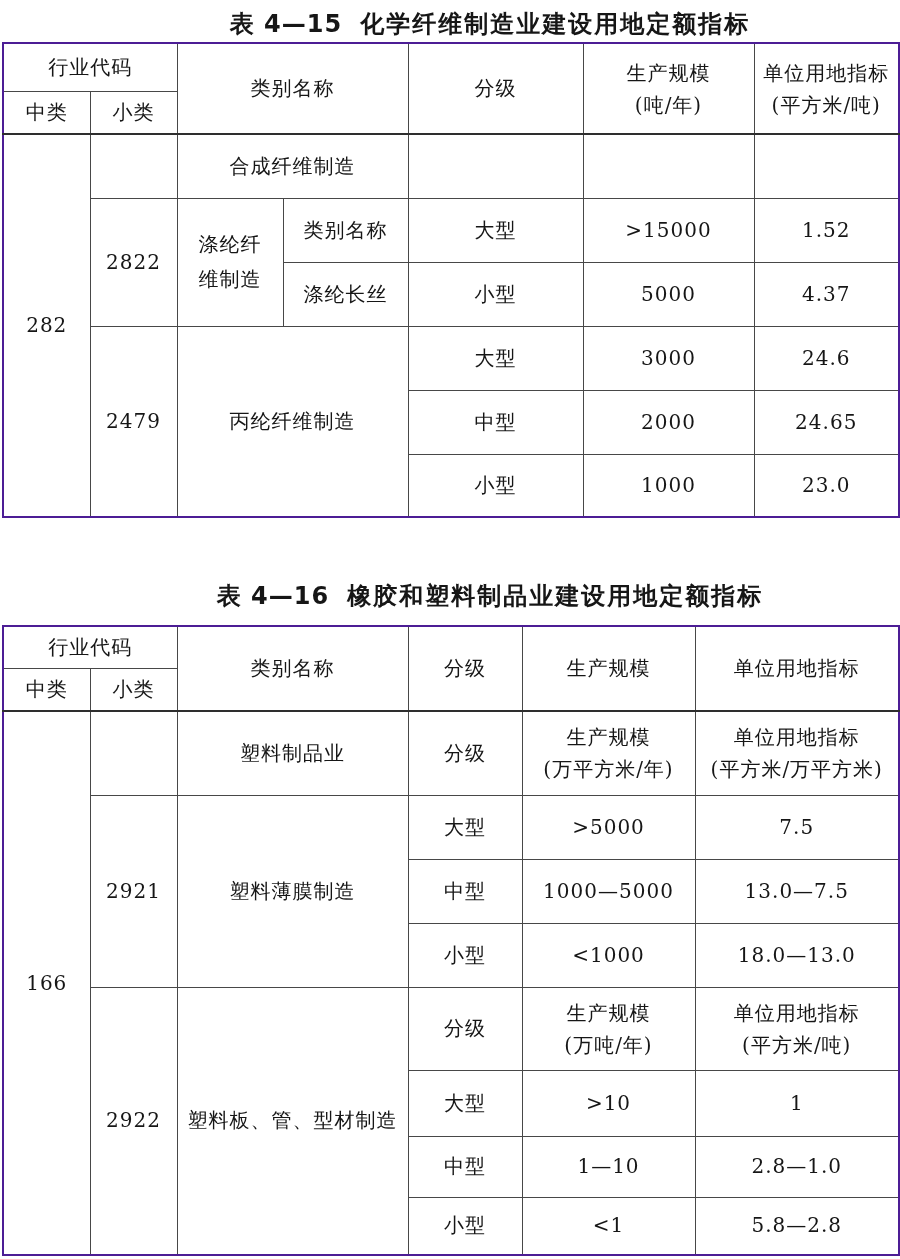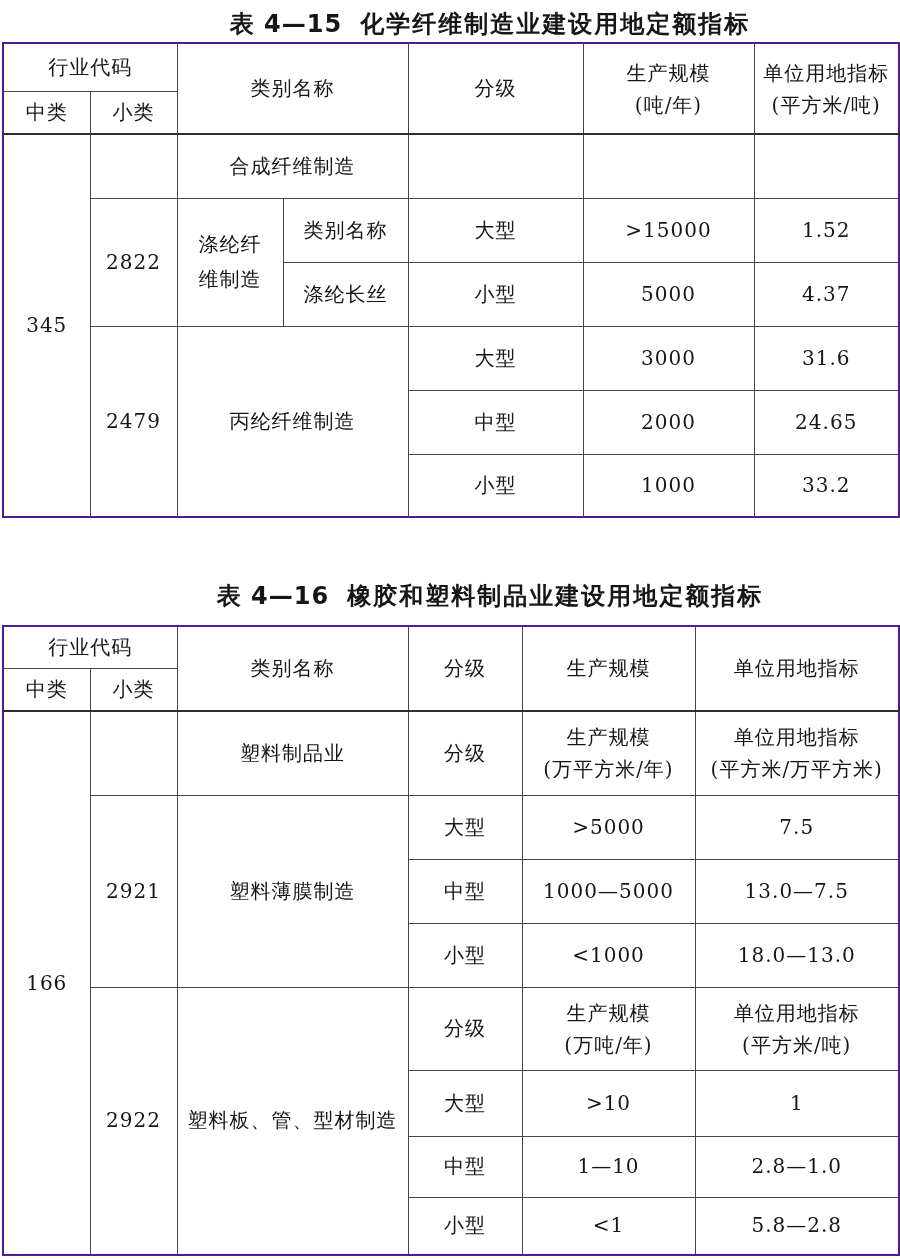--- a/index.html
+++ b/index.html
@@ -69,21 +69,21 @@
       <td rowspan="2" class="hb">
         <span class="l">单位用地指标</span>
         <span class="l">(平方米/吨)</span>
       </td>
     </tr>
     <tr class="r43">
       <td class="hb">中类</td>
       <td class="hb">小类</td>
     </tr>
     <tr class="r64">
-      <td rowspan="6">345</td>
+      <td rowspan="6">282</td>
       <td></td>
       <td colspan="2">合成纤维制造</td>
       <td></td>
       <td></td>
       <td></td>
     </tr>
     <tr class="r64">
       <td rowspan="2">2822</td>
       <td rowspan="2" class="wrap-narrow">涤纶纤维制造</td>
       <td>类别名称</td>
@@ -95,31 +95,31 @@
       <td>涤纶长丝</td>
       <td>小型</td>
       <td>5000</td>
       <td>4.37</td>
     </tr>
     <tr class="r64">
       <td rowspan="3">2479</td>
       <td colspan="2" rowspan="3">丙纶纤维制造</td>
       <td>大型</td>
       <td>3000</td>
-      <td>31.6</td>
+      <td>24.6</td>
     </tr>
     <tr class="r64">
       <td>中型</td>
       <td>2000</td>
       <td>24.65</td>
     </tr>
     <tr class="r63">
       <td>小型</td>
       <td>1000</td>
-      <td>33.2</td>
+      <td>23.0</td>
     </tr>
   </tbody>
 </table>
 
 <div class="doc-title" id="title16">
   <span class="no">表 4—16</span><span>橡胶和塑料制品业建设用地定额指标</span>
 </div>
 
 <table class="quota" id="table16">
   <colgroup>

